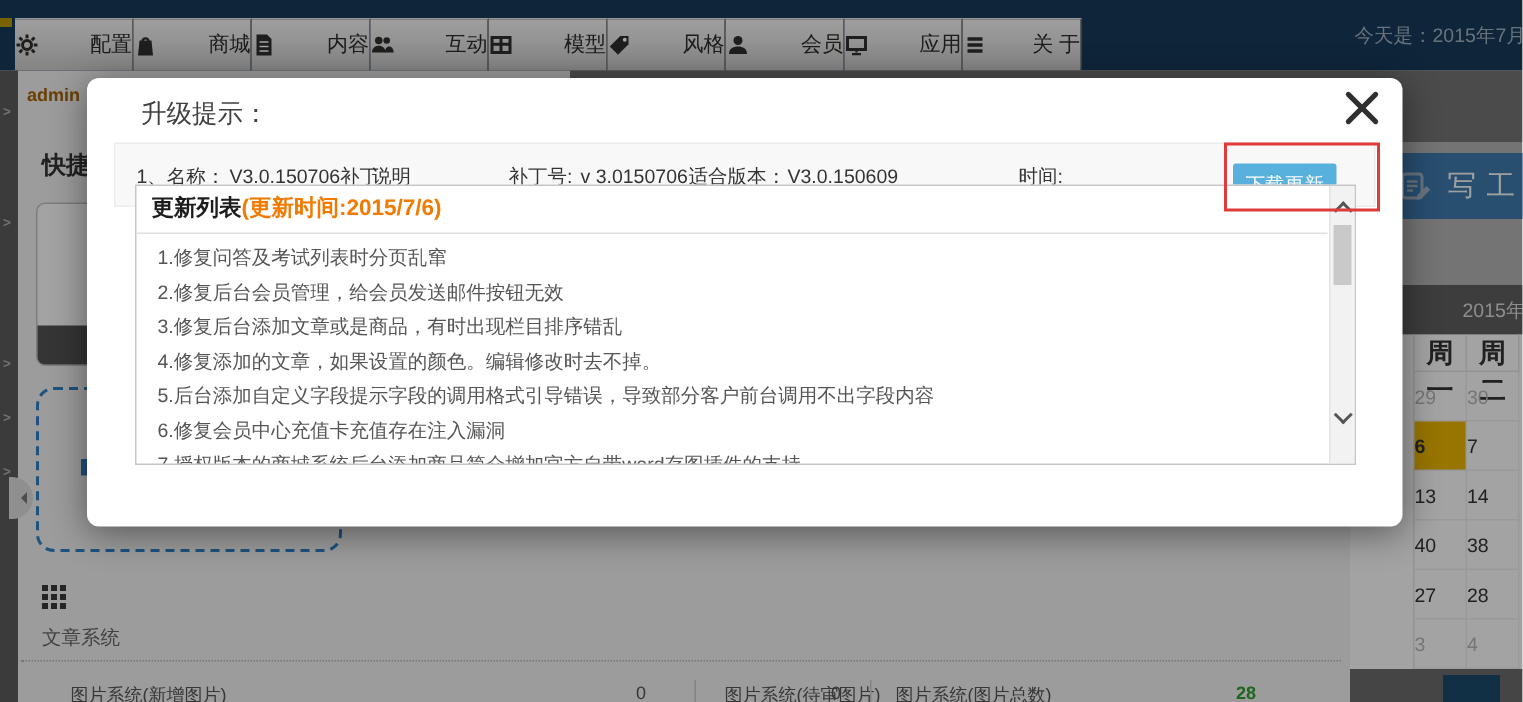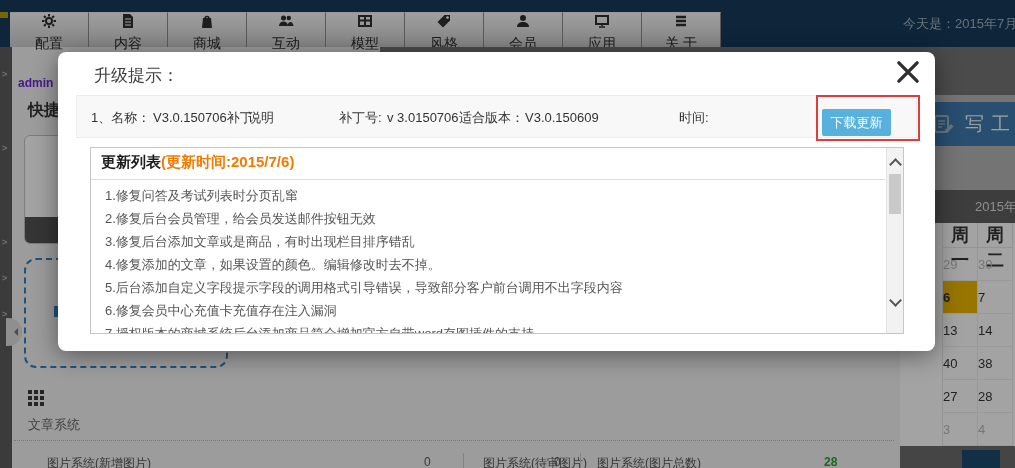--- a/index.html
+++ b/index.html
@@ -4,32 +4,32 @@
 <style>
   html,body{margin:0;padding:0;}
   .screen{position:relative;width:1015px;height:468px;overflow:hidden;background:#f0f0f0;
           font-family:"Liberation Sans","DejaVu Sans",sans-serif;}
   
   .topnav{position:absolute;left:0;top:0;width:1015px;height:47px;background:#16395a;}
   .nav-notch{position:absolute;left:0;top:12px;width:8px;height:6px;background:#b99a00;}
   .menu{position:absolute;left:10px;top:12px;height:35px;display:flex;}
   .menu-btn{width:79px;height:35px;display:flex;align-items:center;justify-content:space-between;gap:6px;
             background:linear-gradient(#f4f4f4,#cbcbcb);border-right:1px solid #8b8b8b;
-            border-top:1px solid #e8e8e8;font-size:14px;color:#2b2b2b;cursor:pointer;box-sizing:border-box;flex-direction:column;}
+            border-top:1px solid #e8e8e8;font-size:14px;color:#2b2b2b;cursor:pointer;box-sizing:border-box;}
   .menu-btn svg{flex:0 0 auto;}
   .nav-date{position:absolute;left:903px;top:0;height:47px;line-height:47px;color:#9db1c0;font-size:13px;white-space:nowrap;}
   
   .side-strip{position:absolute;left:0;top:47px;width:12px;height:421px;background:#5b5b5b;}
   .sschev{position:absolute;left:2px;color:#b0b0b0;font-size:9px;font-weight:bold;}
   .collapse-tab{position:absolute;left:6px;top:271px;width:16px;height:28px;background:#dcdcdc;
                 border-radius:0 14px 14px 0;cursor:pointer;}
   .collapse-tab i{position:absolute;left:4px;top:10px;width:0;height:0;border:4px solid transparent;border-right-color:#777;}
   
   .subbar-dark{position:absolute;left:380px;top:47px;width:635px;height:48px;background:#737373;}
-  .admin{position:absolute;left:18px;top:56px;font-size:12px;font-weight:bold;color:#6d28d9;margin-top:20px;}
+  .admin{position:absolute;left:18px;top:56px;font-size:12px;font-weight:bold;color:#a16207;}
   .quick-title{position:absolute;left:28px;top:100px;font-size:16px;font-weight:bold;color:#333;}
   .quick-card{position:absolute;left:24px;top:135px;width:200px;height:107px;background:#fafafa;
               border:1px solid #bfbfbf;border-radius:6px;}
   .quick-card-btn{position:absolute;left:0;bottom:0;width:100%;height:26px;background:#525252;
                   border-radius:0 0 5px 5px;cursor:pointer;}
   .quick-dashed{position:absolute;left:24px;top:258px;width:200px;height:106px;border:2px dashed #2f7ec4;
                 border-radius:12px;cursor:pointer;}
   .quick-dashed-mark{position:absolute;left:28px;top:46px;width:14px;height:11px;background:#2f7ec4;}
   .grid-icon{position:absolute;left:28px;top:390px;}
   .tab-label{position:absolute;left:28px;top:416px;font-size:13px;color:#666;cursor:pointer;white-space:nowrap;}
@@ -61,21 +61,21 @@
          box-shadow:0 4px 24px rgba(0,0,0,0.45);z-index:100;}
   .modal-title{position:absolute;left:36px;top:12px;font-size:17px;color:#404040;}
   .modal-close{position:absolute;right:14px;top:7px;width:26px;height:26px;cursor:pointer;}
   .info-row{position:absolute;left:18px;top:43px;width:841px;height:43px;background:#f8f8f8;border:1px solid #ececec;box-sizing:border-box;}
   .info-row span{position:absolute;top:0;height:43px;line-height:43px;font-size:13px;color:#333;white-space:nowrap;}
   .green{color:#2fa43c;}
   .red{color:#e03333;}
   .dl-btn{position:absolute;left:745px;top:13px;width:69px;height:27px;background:#58b0dd;color:#fff;
           font-size:13px;border:none;border-radius:2px;cursor:pointer;font-family:inherit;}
   .annotation{position:absolute;left:758px;top:43px;width:100px;height:42px;border:2px solid #e03b3b;z-index:120;pointer-events:none;}
-  .list-box{position:absolute;left:32px;top:95px;width:812px;height:185px;border:1px solid #c6c6c6;background:#fff;overflow:hidden;box-sizing:content-box;}
+  .list-box{position:absolute;left:32px;top:71px;width:812px;height:185px;border:1px solid #c6c6c6;background:#fff;overflow:hidden;box-sizing:content-box;}
   .list-head{position:absolute;left:10px;top:5px;font-size:15px;font-weight:bold;color:#1c1c1c;white-space:nowrap;}
   .orange{color:#f07b00;}
   .list-head-sep{position:absolute;left:0;top:31px;width:794px;border-top:1px solid #e0e0e0;}
   .list-items{position:absolute;left:14px;top:36px;font-size:13px;color:#555;line-height:23px;white-space:nowrap;}
   .scrollbar{position:absolute;right:0;top:0;width:17px;height:185px;background:#f2f2f2;border-left:1px solid #e3e3e3;box-sizing:border-box;}
   .sb-up,.sb-down{position:absolute;left:4px;width:7px;height:7px;border-top:2px solid #555;border-left:2px solid #555;cursor:pointer;}
   .sb-up{top:12px;transform:rotate(45deg);}
   .sb-down{top:148px;transform:rotate(225deg);}
   .sb-thumb{position:absolute;left:2px;top:26px;width:12px;height:40px;background:#c9c9c9;cursor:pointer;}
 </style>
@@ -89,31 +89,31 @@
     <div class="menu">
       <div class="menu-btn">
         <svg width="16" height="16" viewBox="0 0 16 16">
             <circle cx="8" cy="8" r="3" fill="none" stroke="#2e2e2e" stroke-width="2"></circle>
             <path d="M8 1v2.5M8 12.5V15M1 8h2.5M12.5 8H15M3 3l1.8 1.8M11.2 11.2L13 13M13 3l-1.8 1.8M4.8 11.2L3 13" stroke="#2e2e2e" stroke-width="2"></path>
           </svg>
         <span>配置</span>
       </div>
       <div class="menu-btn">
         <svg width="16" height="16" viewBox="0 0 16 16">
+            <path d="M4 5h8l1 10H3z" fill="#2e2e2e"></path>
+            <path d="M6 5.5a2 2 0 014 0" fill="none" stroke="#2e2e2e" stroke-width="1.5"></path>
+          </svg>
+        <span>商城</span>
+      </div>
+      <div class="menu-btn">
+        <svg width="16" height="16" viewBox="0 0 16 16">
             <path d="M3 1h7l3 3v11H3z" fill="#2e2e2e"></path>
             <path d="M5 6h6M5 9h6M5 12h6" stroke="#fff" stroke-width="1"></path>
           </svg>
         <span>内容</span>
-      </div>
-      <div class="menu-btn">
-        <svg width="16" height="16" viewBox="0 0 16 16">
-            <path d="M4 5h8l1 10H3z" fill="#2e2e2e"></path>
-            <path d="M6 5.5a2 2 0 014 0" fill="none" stroke="#2e2e2e" stroke-width="1.5"></path>
-          </svg>
-        <span>商城</span>
       </div>
       <div class="menu-btn">
         <svg width="16" height="16" viewBox="0 0 16 16">
             <circle cx="5.5" cy="5" r="2.5" fill="#2e2e2e"></circle>
             <circle cx="10.8" cy="5" r="2.2" fill="#2e2e2e"></circle>
             <path d="M1 13c0-3 2-4.5 4.5-4.5S10 10 10 13z" fill="#2e2e2e"></path>
             <path d="M9.5 13c.2-2.3 1.3-4 3-4s2.8 1.7 3 4z" fill="#2e2e2e"></path>
           </svg>
         <span>互动</span>
       </div>

